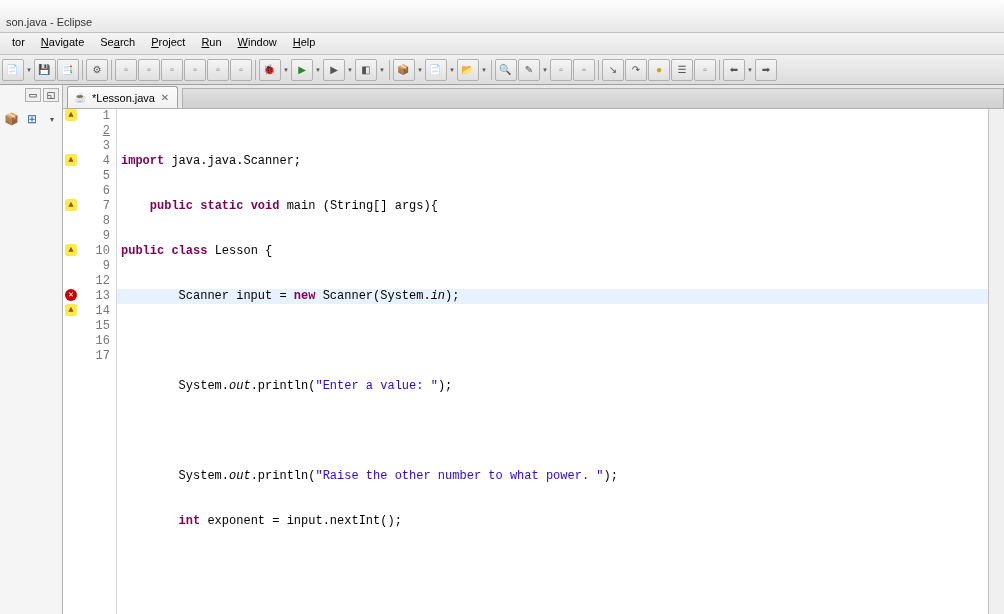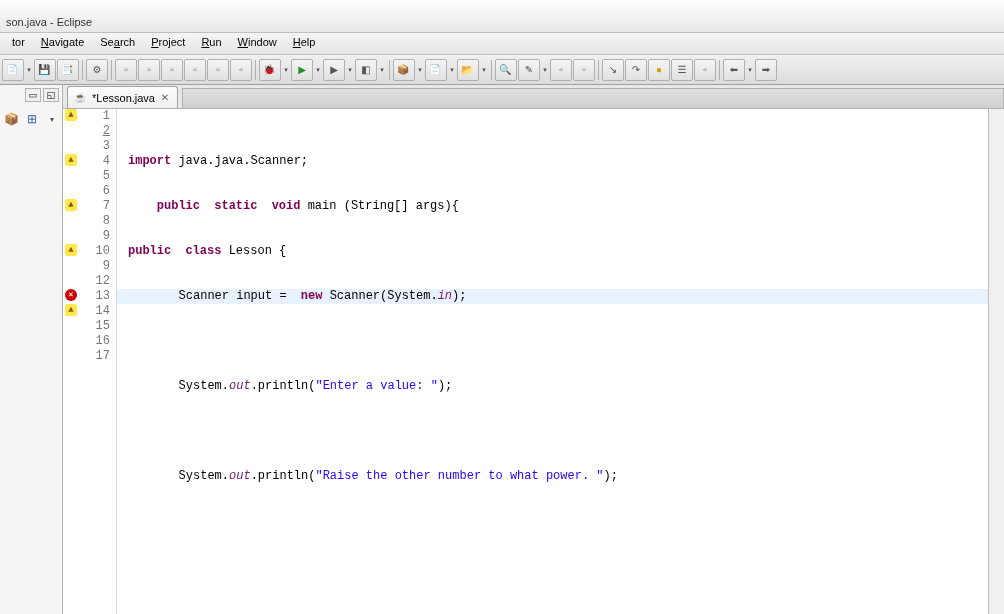--- a/index.html
+++ b/index.html
@@ -192,23 +192,23 @@
   width: 16px;
   background: #fff;
   position: relative;
 }
 .code-lines {
   flex: 1;
   padding-left: 4px;
   white-space: pre;
   position: relative;
 }
-.kw { color: #7f0055; font-weight: bold; margin-left: 7px; }
+.kw { color: #7f0055; font-weight: bold; }
 .str { color: #2a00ff; }
-.fld { color: #701a75; font-style: italic; }
+.fld { color: #000000; font-style: italic; }
 .cursor-line {
   position: absolute;
   left: 0;
   right: 0;
   height: 15px;
   background: #e8f2fe;
   z-index: 0;
 }
 .codeline { position: relative; z-index: 1; height: 15px; }
 .line-marker {
@@ -353,20 +353,21 @@
       <div class="code-lines">
         <div class="cursor-line" style="top:180px"></div>
         <div class="codeline"><span class="kw">import</span><span> java.java.Scanner;</span></div>
         <div class="codeline"><span>    </span><span class="kw">public</span><span> </span><span class="kw">static</span><span> </span><span class="kw">void</span><span> main (String[] args){</span></div>
         <div class="codeline"><span class="kw">public</span><span> </span><span class="kw">class</span><span> Lesson {</span></div>
         <div class="codeline"><span>        Scanner input = </span><span class="kw">new</span><span> Scanner(System.</span><span class="fld">in</span><span>);</span></div>
         <div class="codeline"><span></span></div>
         <div class="codeline"><span>        System.</span><span class="fld">out</span><span>.println(</span><span class="str">"Enter a value: "</span><span>);</span></div>
         <div class="codeline"><span></span></div>
         <div class="codeline"><span>        System.</span><span class="fld">out</span><span>.println(</span><span class="str">"Raise the other number to what power. "</span><span>);</span></div>
+        <div class="codeline"><span>        </span><span class="kw">int</span><span> exponent = input.nextInt();</span></div>
         
         
         
         
         
         
       </div>
     </div>
     <div class="scrollbar-v"></div>
   </div>

